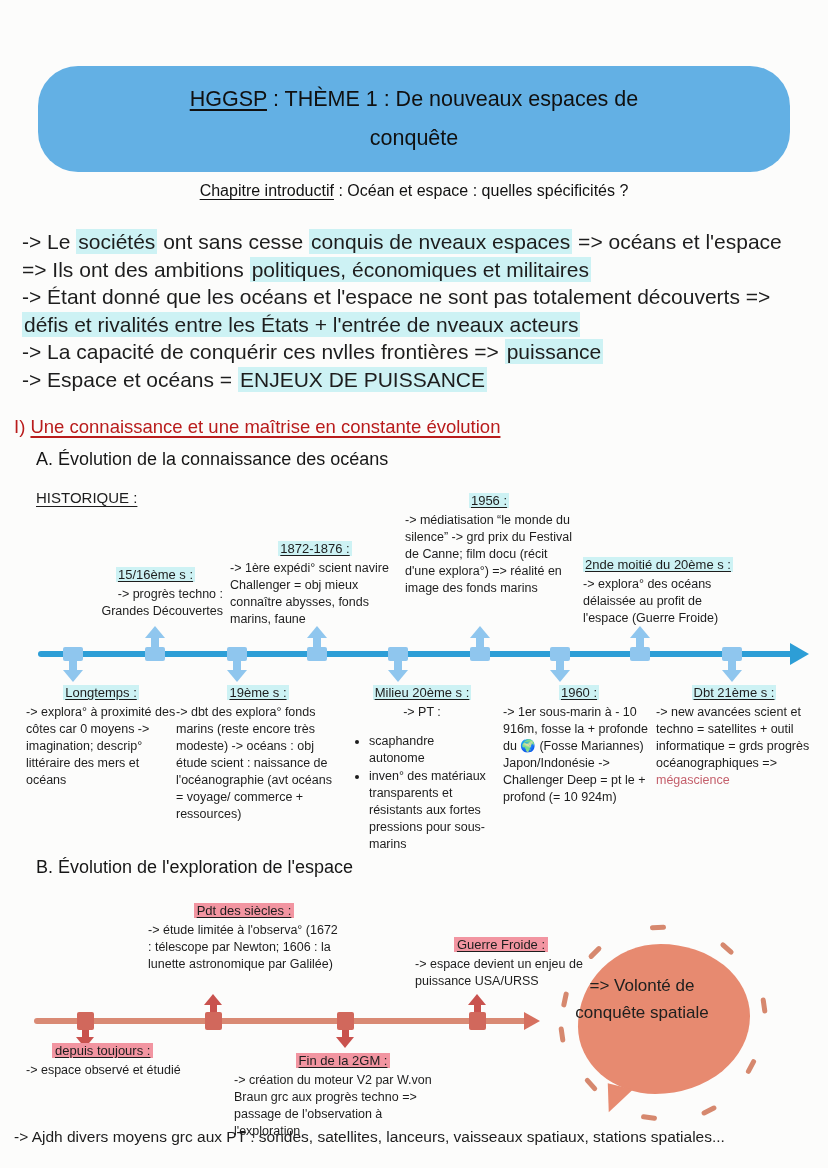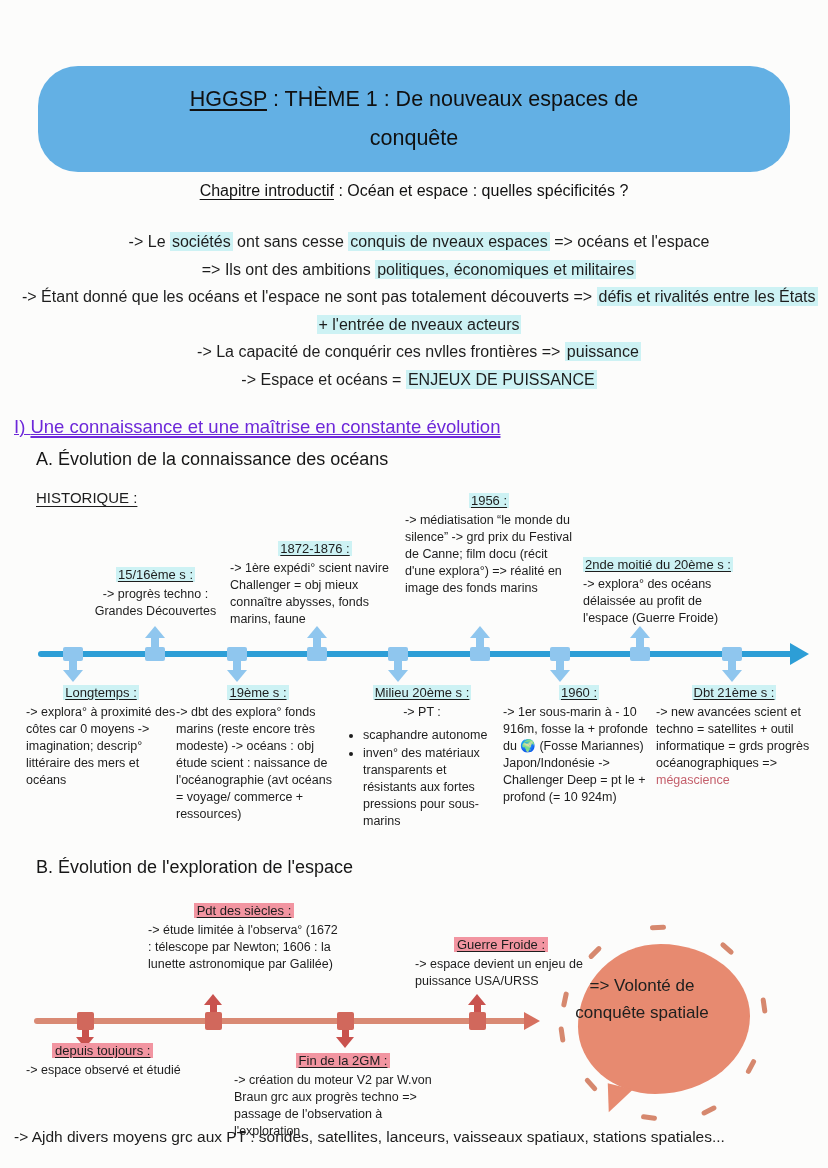--- a/index.html
+++ b/index.html
@@ -9,28 +9,28 @@
 
   
   #banner{left:38px;top:66px;width:752px;height:106px;background:#63b0e4;border-radius:40px;
           display:flex;align-items:center;justify-content:center;}
   #banner-text{width:480px;text-align:center;font-size:21.5px;line-height:39px;color:#101010;}
 
   
   #chapter{left:0;top:182px;width:828px;text-align:center;font-size:16px;color:#111;}
 
   
-  #intro{left:22px;top:228px;width:794px;font-size:16px;line-height:27.6px;text-align:center;}
+  #intro{left:22px;top:228px;width:794px;font-size:21px;line-height:27.6px;}
   .introline{min-height:27px;}
 
   .hl{background:#cdf2f4;padding:1px 2px;box-decoration-break:clone;-webkit-box-decoration-break:clone;}
   .rose{color:#c45f6b;}
   .und{text-decoration:underline;text-underline-offset:3px;}
 
-  #sec1{left:14px;top:416px;font-size:18.5px;color:#6d28d9;text-decoration:underline;}
+  #sec1{left:14px;top:416px;font-size:18.5px;color:#b91c1c;}
   #sec1 .und{text-decoration-thickness:1.5px;}
   #secA{left:36px;top:449px;font-size:18px;color:#161616;}
   #historique{left:36px;top:489px;font-size:15px;}
   #secB{left:36px;top:857px;font-size:18px;color:#161616;}
   #footer-line{left:14px;top:1128px;width:806px;font-size:15.5px;}
 
   
   #tlA-line{left:38px;top:651px;width:756px;height:6px;background:#2d9ed6;border-radius:3px;}
   #tlA-head{left:790px;top:643px;width:0;height:0;border-top:11px solid transparent;
             border-bottom:11px solid transparent;border-left:19px solid #2d9ed6;}
@@ -53,24 +53,24 @@
       border-left:9px solid transparent;border-right:9px solid transparent;border-top:11px solid #c9524e;}
   .mk-b.up::before{content:"";position:absolute;left:5px;top:-7px;width:7px;height:7px;background:#c9524e;}
   .mk-b.up::after{content:"";position:absolute;left:-1px;top:-18px;width:0;height:0;
       border-left:9px solid transparent;border-right:9px solid transparent;border-bottom:11px solid #c9524e;}
 
   
   .tblock{position:absolute;font-size:12.5px;line-height:17px;}
   .ttitle{font-size:13px;margin-bottom:3px;}
   .tc{text-align:center;}
   .tbody{text-align:left;}
-  .tbody.center{text-align:center;}
+  .tbody.center{text-align:right;}
   .t-cyan{background:#cdf2f4;text-decoration:underline;text-underline-offset:2px;padding:0 2px;}
   .t-pink{background:#f295a1;text-decoration:underline;text-underline-offset:2px;padding:0 3px;}
-  .tblock ul{margin:6px;padding-left:15px;}
+  .tblock ul{margin:12px;padding-left:15px;}
   .tblock li{margin:0 0 1px 0;}
   .tsub{text-align:center;margin-bottom:1px;}
 
   
   #bubble-wrap{left:556px;top:928px;width:216px;height:196px;}
   #bubble{position:absolute;left:22px;top:16px;width:172px;height:150px;background:#e78a70;
           border-radius:48% 52% 55% 45% / 55% 48% 52% 45%;}
   #bubble-tail{position:absolute;left:48px;top:158px;width:0;height:0;
       border-left:8px solid transparent;border-right:18px solid transparent;
       border-top:28px solid #e78a70;transform:rotate(14deg);}

